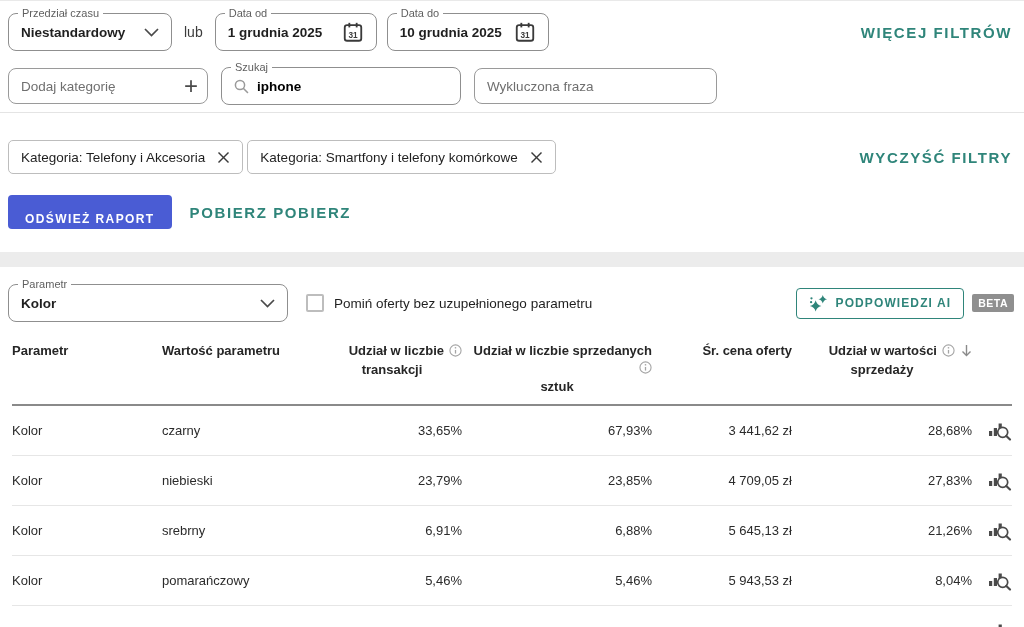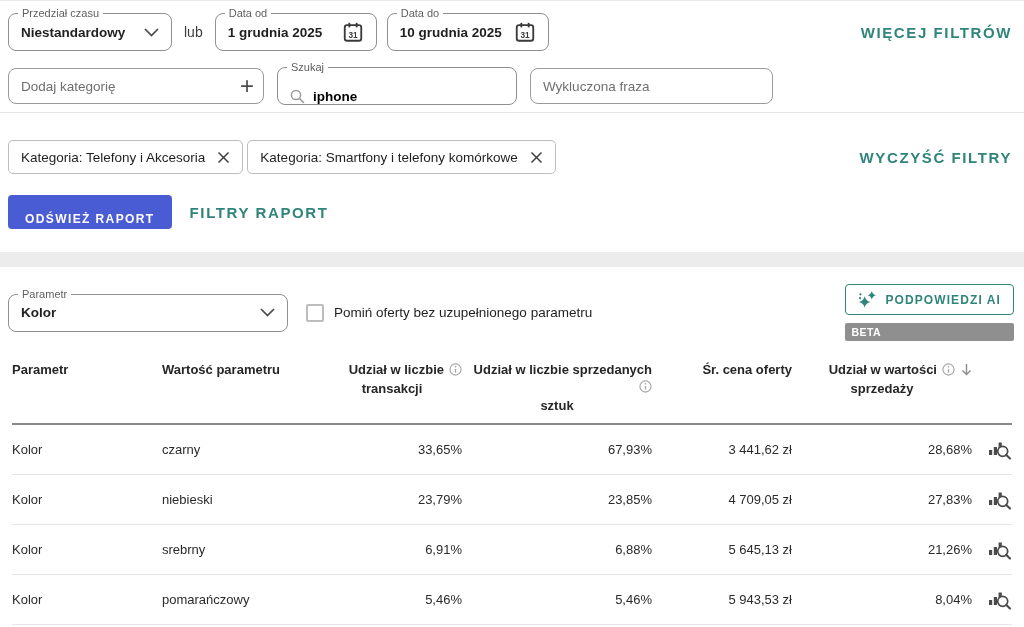--- a/index.html
+++ b/index.html
@@ -21,21 +21,21 @@
   
   .filters-row1 { display:flex; align-items:center; gap:10px; margin:12px 8px 0 8px; }
   .filters-row2 { display:flex; align-items:center; gap:13px; margin:16px 8px 0 8px; }
   .divider { border-bottom:1px solid #e4e4e4; margin-top:7px; }
 
   .teal-link { font-size:15px; font-weight:700; letter-spacing:1.6px; color:#2f857a;
     text-decoration:none; cursor:pointer; white-space:nowrap; }
 
   .or-label { font-size:14px; color:#3c3c3c; padding:0 2px; }
 
-  .addcat-wrap { position:relative; width:256px; }
+  .addcat-wrap { position:relative; width:200px; }
   .addcat-wrap .plus { position:absolute; right:10px; top:2px; font-size:24px; font-weight:300; color:#4a4a4a; line-height:32px; }
 
   
   .chips-row { display:flex; align-items:center; margin:27px 8px 0 8px; gap:4px; }
   .chip { display:flex; align-items:center; gap:12px; height:34px; border:1px solid #bdbdbd;
     border-radius:5px; padding:0 12px; font-size:13.5px; color:#1f1f1f; background:#fff; }
   .chip .x { display:flex; align-items:center; cursor:pointer; }
 
   
   .actions-row { display:flex; align-items:center; margin:21px 8px 0 8px; gap:18px; }
@@ -45,21 +45,21 @@
 
   .gray-band { background:#ececec; height:15px; margin-top:23px; }
 
   
   .param-row { display:flex; align-items:center; margin:17px 8px 0 8px; }
   .param-fieldset { width:280px; }
   .chk-wrap { display:flex; align-items:center; gap:10px; margin-left:18px; }
   .chk { width:18px; height:18px; border:2px solid #bdbdbd; border-radius:2px; background:#fff;
     appearance:none; -webkit-appearance:none; cursor:pointer; }
   .chk-label { font-size:13.5px; color:#1f1f1f; }
-  .ai-wrap { margin-left:auto; display:flex; gap:8px; margin-right:2px;flex-direction:column; }
+  .ai-wrap { margin-left:auto; display:flex; align-items:center; gap:8px; margin-right:2px; }
   .btn-ai { display:flex; align-items:center; gap:8px; border:1px solid #2f857a; border-radius:4px;
     background:#fff; height:31px; padding:0 12px; color:#2f857a; font-size:12px; font-weight:700;
     letter-spacing:1.1px; font-family:inherit; cursor:pointer; }
   .beta { background:#8f8f8f; color:#fff; font-size:10.5px; font-weight:700; letter-spacing:0.5px;
     border-radius:2px; padding:3px 6px; }
 
   
   .tbl { margin:0 12px; }
   .thead, .trow { display:grid; grid-template-columns:150px 160px 140px 190px 140px 180px 40px; align-items:center; }
   .thead { margin-top:20px; padding-bottom:9px; border-bottom:2px solid #8a8a8a; align-items:start; }
@@ -68,21 +68,21 @@
   .th .l2 { display:block; text-align:center; }
   .td { font-size:13px; color:#2b2b2b; }
   .td.num { text-align:right; }
   .trow { height:50px; border-bottom:1px solid #e6e6e6; }
   .trow:last-child { border-bottom:none; }
   .icon-cell { display:flex; justify-content:flex-end; align-items:center; cursor:pointer; }
 
   .info-ic { display:inline-block; vertical-align:-2px; margin-left:5px; }
   .sort-ic { display:inline-block; vertical-align:-2px; margin-left:6px; }
 
-  .searchbox { width:240px;align-items:flex-end; }
+  .searchbox { width:240px; }
   .search-val { font-size:13.5px; font-weight:700; color:#000000; border:none; outline:none;
     font-family:inherit; width:150px; }
   .exclu { width:243px; }
   .datebox { width:162px; }
   .timebox { width:164px; }
   .cal { margin-left:auto; display:flex; align-items:center; }
 </style>
 </head>
 <body>
 
@@ -169,21 +169,21 @@
             <line x1="1.5" y1="1.5" x2="11.5" y2="11.5" stroke="#3a3a3a" stroke-width="1.4"></line>
             <line x1="11.5" y1="1.5" x2="1.5" y2="11.5" stroke="#3a3a3a" stroke-width="1.4"></line>
           </svg>
       </span>
     </div>
     <a class="teal-link" style="margin-left:auto; margin-right:4px;">WYCZYŚĆ FILTRY</a>
   </div>
 
   <div class="actions-row">
     <button class="btn-primary">ODŚWIEŻ RAPORT</button>
-    <button class="btn-text teal-link">FILTRY RAPORT</button>
+    <button class="btn-text teal-link">POBIERZ POBIERZ</button>
   </div>
 
   <div class="gray-band"></div>
 
   <div class="param-row">
     <div class="fieldset param-fieldset">
       <span class="flabel">Parametr</span>
       <span class="fvalue">Kolor</span>
       <span class="chev">
         <svg width="15" height="9" viewBox="0 0 15 9">

